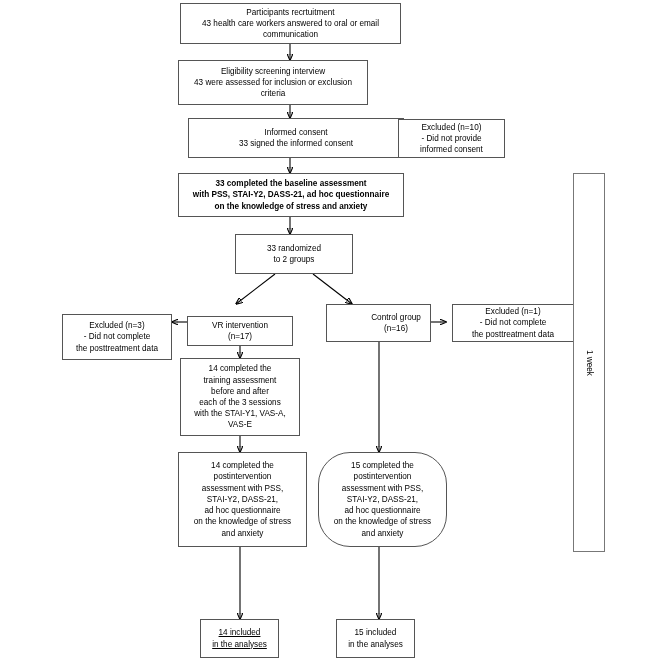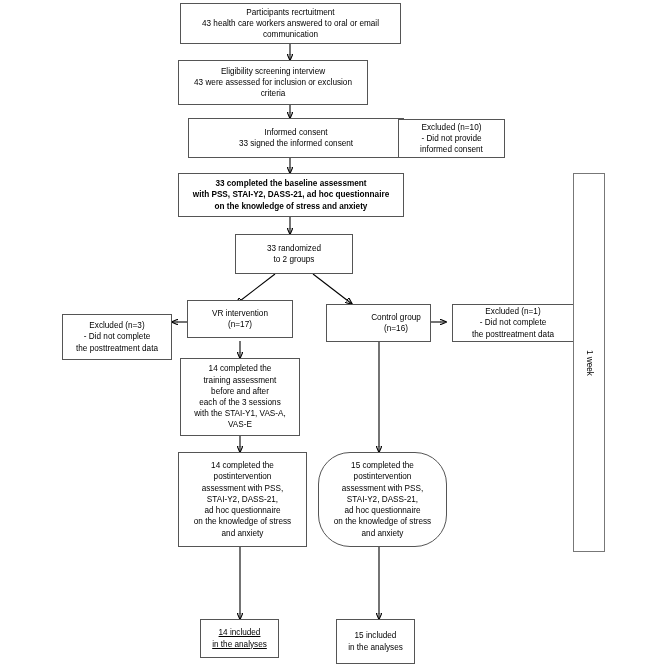--- a/index.html
+++ b/index.html
@@ -117,21 +117,21 @@
 - Did not provide
 informed consent</div>
 
   <div class="node" style="left:178px; top:173px; width:226px; height:44px;font-weight:bold;">33 completed the baseline assessment
 with PSS, STAI-Y2, DASS-21, ad hoc questionnaire
 on the knowledge of stress and anxiety</div>
 
   <div class="node" style="left:235px; top:234px; width:118px; height:40px;">33 randomized
 to 2 groups</div>
 
-  <div class="node" style="left:187px; top:300px; width:106px; height:38px;">VR intervention
+  <div class="node" style="left:187px; top:316px; width:106px; height:30px;">VR intervention
 (n=17)</div>
 
   <div class="node" style="left:326px; top:304px; width:105px; height:38px;padding-left:38px;">Control group
 (n=16)</div>
 
   <div class="node" style="left:62px; top:295px; width:110px; height:46px;margin-top:19px;">Excluded (n=3)
 - Did not complete
 the posttreatment data</div>
 
   <div class="node" style="left:452px; top:304px; width:122px; height:38px;">Excluded  (n=1)
@@ -157,20 +157,20 @@
 postintervention
 assessment with PSS,
 STAI-Y2, DASS-21,
 ad hoc questionnaire
 on the knowledge of stress
 and anxiety</div>
 
   <div class="node" style="left:200px; top:619px; width:79px; height:39px;text-decoration:underline;">14 included
 in the analyses</div>
 
-  <div class="node" style="left:336px; top:619px; width:79px; height:45px;">15 included
+  <div class="node" style="left:336px; top:619px; width:79px; height:39px;">15 included
 in the analyses</div>
 
   <div class="timeline-node" style="left:573px; top:173px; width:32px; height:379px;">
     <span class="timeline-label">1 week</span>
   </div>
 
 </div>
 
 </body></html>

